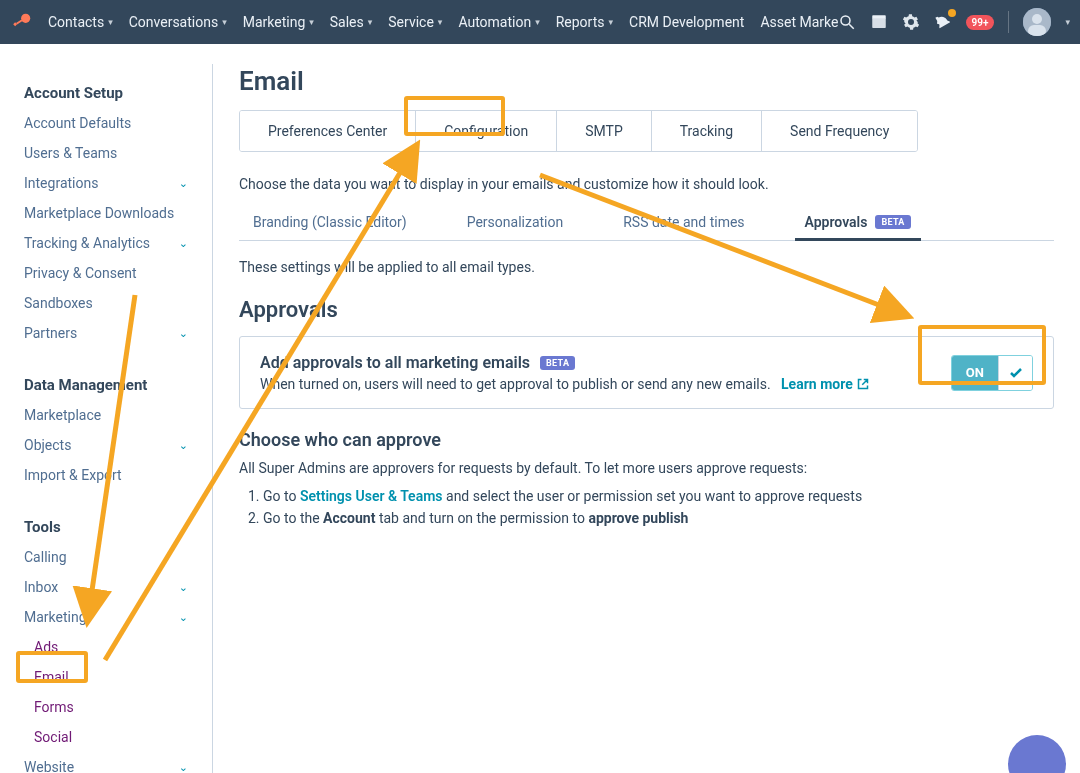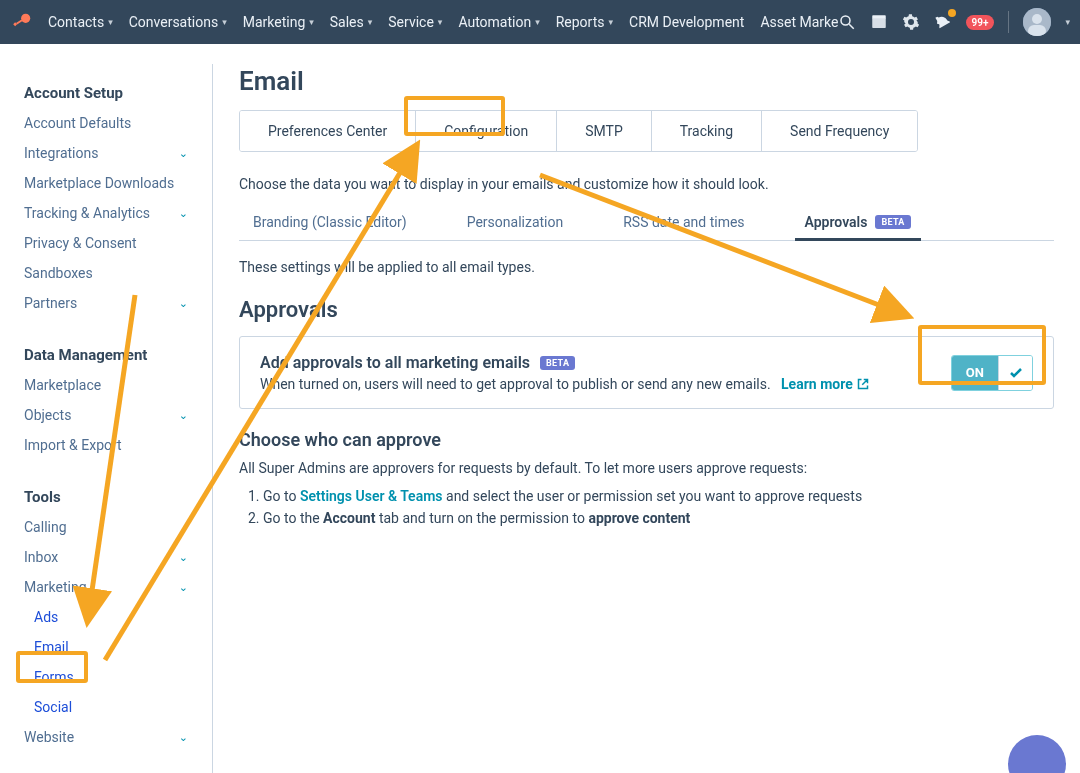--- a/index.html
+++ b/index.html
@@ -13,21 +13,21 @@
   .nav-right { display:flex; align-items:center; gap:14px; margin-left:auto;}
   .nav-icon { width:18px; height:18px; display:flex; align-items:center; justify-content:center; cursor:pointer; color:#eaf0f6;}
   .badge-pill { background:#f2545b; color:#fff; font-size:10px; padding:2px 6px; border-radius:10px; font-weight:600;}
   .avatar { width:28px; height:28px; border-radius:50%; background:#7c98b6; overflow:hidden; display:flex; align-items:center; justify-content:center; cursor:pointer;}
   .divider-v { width:1px; height:22px; background:rgba(255,255,255,0.25); }
   
   .layout { display:flex; height:calc(773px - 44px); }
   .sidebar { width:213px; border-right:1px solid #cbd6e2; padding:10px 0 0 0; overflow-y:auto; position:relative;margin-top:20px; }
   .sidebar-section-header { font-weight:700; font-size:15px; color:#33475b; padding:10px 24px 6px; }
   .sidebar-item { display:flex; align-items:center; justify-content:space-between; padding:7px 24px; font-size:14px; color:#506e91; cursor:pointer;}
-  .sidebar-subitem { padding:7px 24px 7px 34px; font-size:14px; color:#1d4ed8; cursor:pointer;}
+  .sidebar-subitem { padding:7px 24px 7px 34px; font-size:14px; color:#701a75; cursor:pointer;}
   .chev-down { font-size:11px; color:#0091ae; }
   .main { flex:1; padding:22px 26px; overflow-y:auto; }
   h1.page-title { font-size:26px; font-weight:600; color:#33475b; margin-bottom:14px; }
   .tabs-box { display:flex; border:1px solid #cbd6e2; border-radius:3px; overflow:hidden; width:fit-content; margin-bottom:24px;}
   .tabs-box .tab { padding:12px 28px; font-size:14px; color:#33475b; border-right:1px solid #cbd6e2; cursor:pointer; background:#fff;}
   .tabs-box .tab:last-child { border-right:none; }
   .desc { font-size:14px; color:#33475b; margin-bottom:22px; }
   .subtabs { display:flex; gap:40px; border-bottom:1px solid #cbd6e2; margin-bottom:18px; padding:0 4px;}
   .subtab { padding:0 10px 10px; font-size:14px; color:#506e91; cursor:pointer; position:relative; display:flex; align-items:center; gap:8px;}
   .subtab.active { color:#33475b; font-weight:600;}
@@ -142,20 +142,23 @@
   </div>
 </div>
 
 <div class="layout">
   <div class="sidebar">
     <div class="sidebar-section-header">Account Setup</div>
     <div class="sidebar-item">
         <span>Account Defaults</span>
       </div>
     <div class="sidebar-item">
+        <span>Users &amp; Teams</span>
+      </div>
+    <div class="sidebar-item">
         <span>Integrations</span>
         <span class="chev-down">⌄</span>
       </div>
     <div class="sidebar-item">
         <span>Marketplace Downloads</span>
       </div>
     <div class="sidebar-item">
         <span>Tracking &amp; Analytics</span>
         <span class="chev-down">⌄</span>
       </div>
@@ -257,21 +260,21 @@
       </div>
     </div>
 
     <h3 class="subheader">Choose who can approve</h3>
     <p class="body-text">All Super Admins are approvers for requests by default. To let more users approve requests:</p>
     <ol class="steps">
       <li>
         <span>Go to </span><span class="link">Settings User &amp; Teams</span><span> and select the user or permission set you want to approve requests</span>
       </li>
       <li>
-        <span>Go to the </span><span class="bold">Account</span><span> tab and turn on the permission to </span><span class="bold">approve content</span>
+        <span>Go to the </span><span class="bold">Account</span><span> tab and turn on the permission to </span><span class="bold">approve publish</span>
       </li>
     </ol>
   </div>
 </div>
 
 <div class="highlight-box" style="left:404px; top:96px; width:101px; height:40px;"></div>
 <div class="highlight-box" style="left:16px; top:651px; width:72px; height:32px;"></div>
 <div class="highlight-box" style="left:918px; top:325px; width:128px; height:60px;"></div>
 
 <svg class="overlay">

